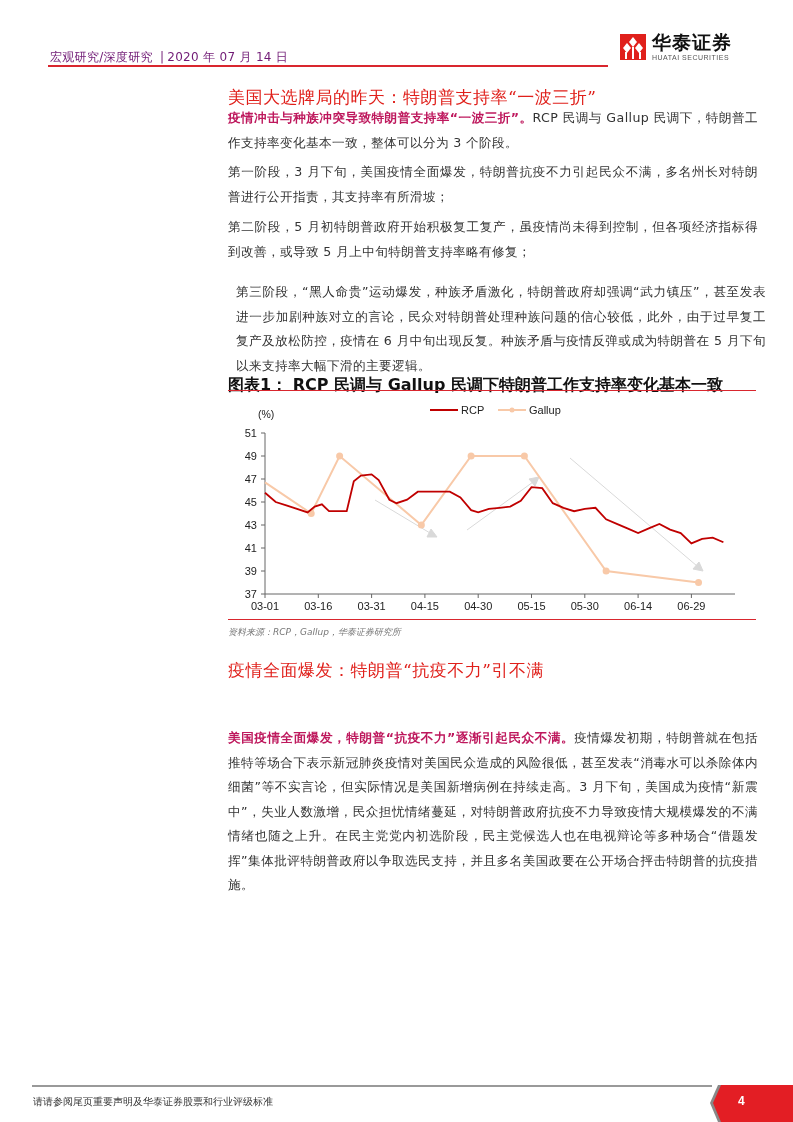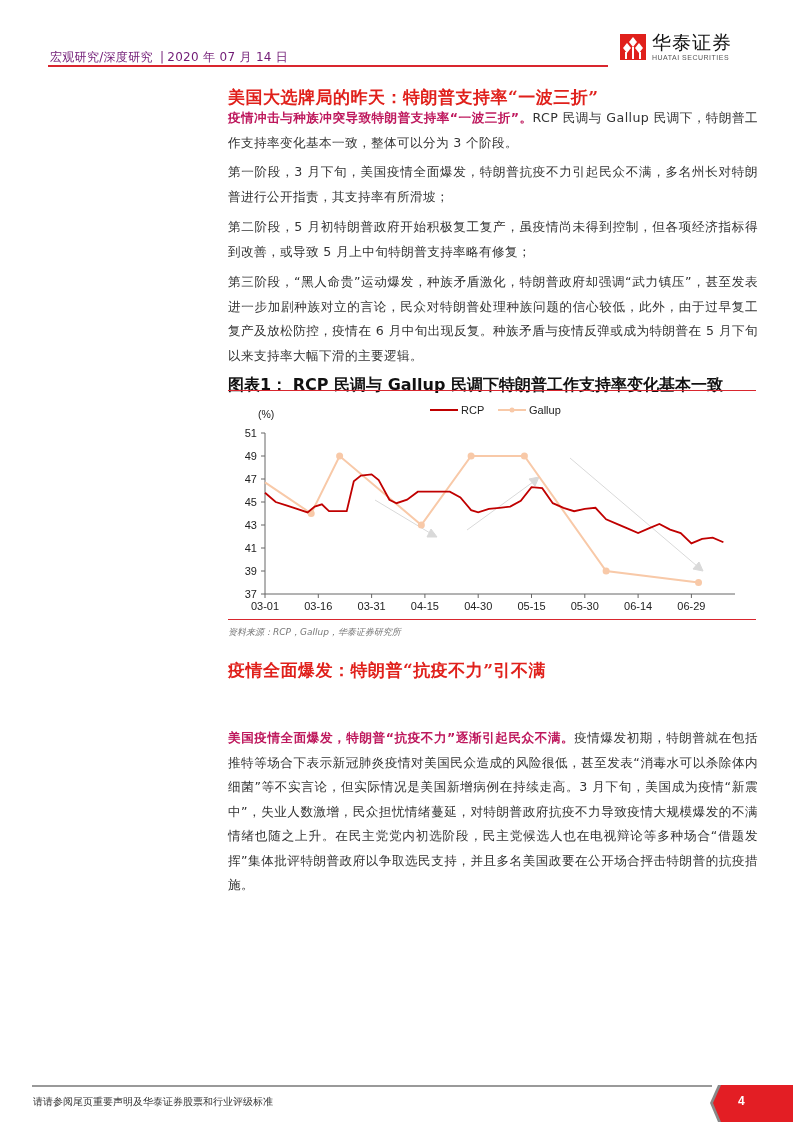--- a/index.html
+++ b/index.html
@@ -3,24 +3,24 @@
 <meta charset="utf-8">
 <style>
   html,body{margin:0;padding:0;background:#fff;}
   body{width:793px;height:1122px;position:relative;overflow:hidden;font-family:"DejaVu Sans","Liberation Sans",sans-serif;color:#222;}
   .hdr-text{position:absolute;left:50px;top:49px;font-size:12px;color:#701a75;letter-spacing:0.3px;}
   .hdr-text .sep{margin:0 3px;}
   .hdr-line{position:absolute;left:48px;top:65px;width:560px;height:2px;background:#d9262e;}
   .logo{position:absolute;left:620px;top:33px;display:flex;align-items:center;}
   .logo-mark{width:26px;height:26px;}
   .logo-txt{margin-left:6px;line-height:1;}
-  .logo-cn{font-size:19px;font-weight:normal;color:#111;letter-spacing:1px;}
+  .logo-cn{font-size:19px;font-weight:bold;color:#111;letter-spacing:1px;}
   .logo-en{font-size:7px;color:#555;letter-spacing:0.5px;margin-top:2px;font-family:"Liberation Sans",sans-serif;}
   .content{position:absolute;left:228px;width:530px;}
-  .h-red{font-size:17px;font-weight:bold;color:#e0201b;letter-spacing:0.5px;font-family:"DejaVu Serif",serif;}
+  .h-red{font-size:17px;font-weight:normal;color:#e0201b;letter-spacing:0.5px;font-family:"DejaVu Serif",serif;}
   .para{font-size:12.6px;line-height:24.5px;color:#333;text-align:justify;letter-spacing:0.4px;}
   .para b{color:#be185d;}
   .fig-title{position:absolute;left:228px;top:375px;font-size:16px;font-weight:bold;color:#111;}
   .fig-line{position:absolute;left:228px;top:390px;width:528px;height:1px;background:#d9262e;}
   .fig-line2{position:absolute;left:228px;top:619px;width:528px;height:1px;background:#d9262e;}
   .source{position:absolute;left:228px;top:626px;font-size:9px;color:#777;font-style:italic;}
   svg text{font-family:"Liberation Sans",sans-serif;}
   .foot-line{position:absolute;left:32px;top:1085px;width:680px;height:2px;background:#999;}
   .foot-text{position:absolute;left:33px;top:1095px;font-size:10px;color:#333;}
   .page-tab{position:absolute;left:708px;top:1085px;width:85px;height:37px;}
@@ -49,21 +49,21 @@
     <div class="logo-en">HUATAI SECURITIES</div>
   </div>
 </div>
 
 <div class="content h-red" style="top:86px;">美国大选牌局的昨天：特朗普支持率“一波三折”</div>
 <div class="content para" style="top:106px;">
   <b>疫情冲击与种族冲突导致特朗普支持率“一波三折”。</b><span>RCP 民调与 Gallup 民调下，特朗普工作支持率变化基本一致，整体可以分为 3 个阶段。</span>
 </div>
 <div class="content para" style="top:160px;">第一阶段，3 月下旬，美国疫情全面爆发，特朗普抗疫不力引起民众不满，多名州长对特朗普进行公开指责，其支持率有所滑坡；</div>
 <div class="content para" style="top:215px;">第二阶段，5 月初特朗普政府开始积极复工复产，虽疫情尚未得到控制，但各项经济指标得到改善，或导致 5 月上中旬特朗普支持率略有修复；</div>
-<div class="content para" style="top:270px;">第三阶段，“黑人命贵”运动爆发，种族矛盾激化，特朗普政府却强调“武力镇压”，甚至发表进一步加剧种族对立的言论，民众对特朗普处理种族问题的信心较低，此外，由于过早复工复产及放松防控，疫情在 6 月中旬出现反复。种族矛盾与疫情反弹或成为特朗普在 5 月下旬以来支持率大幅下滑的主要逻辑。</div>
+<div class="content para" style="top:280px;margin-left:8px;">第三阶段，“黑人命贵”运动爆发，种族矛盾激化，特朗普政府却强调“武力镇压”，甚至发表进一步加剧种族对立的言论，民众对特朗普处理种族问题的信心较低，此外，由于过早复工复产及放松防控，疫情在 6 月中旬出现反复。种族矛盾与疫情反弹或成为特朗普在 5 月下旬以来支持率大幅下滑的主要逻辑。</div>
 
 <div class="fig-title">图表1：  RCP 民调与 Gallup 民调下特朗普工作支持率变化基本一致</div>
 <div class="fig-line"></div>
 
 <svg style="position:absolute;left:228px;top:392px;" width="530" height="226" viewBox="228 392 530 226">
 
   <g>
     <line x1="430" y1="410" x2="458" y2="410" stroke="#c00000" stroke-width="2"></line>
     <text x="461" y="414" font-size="11" fill="#222">RCP</text>
     <line x1="498" y1="410" x2="526" y2="410" stroke="#f8c9a8" stroke-width="2"></line>

